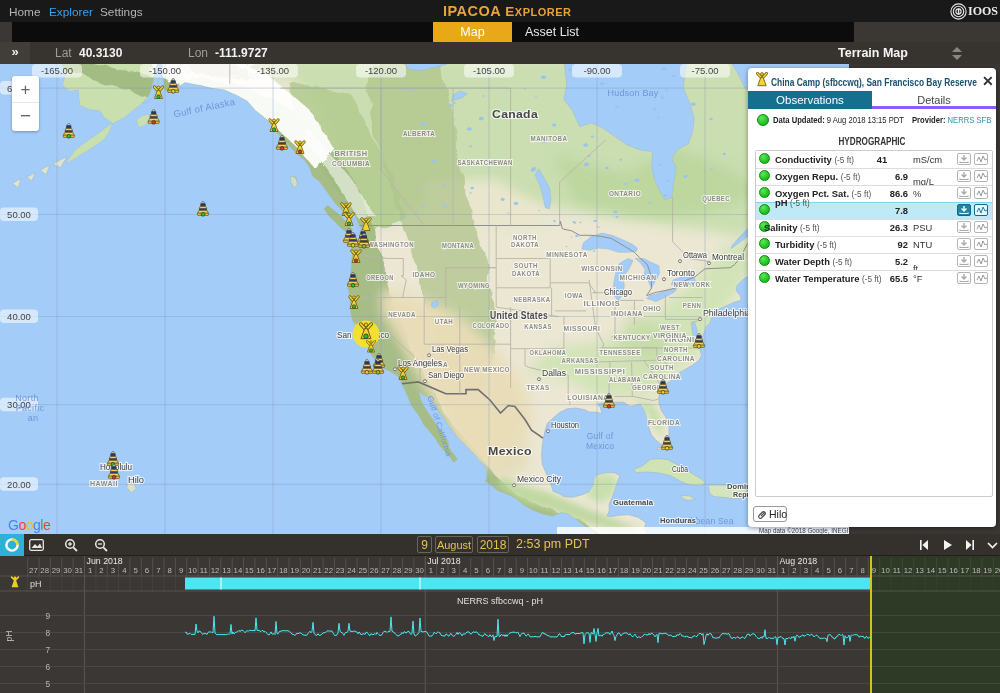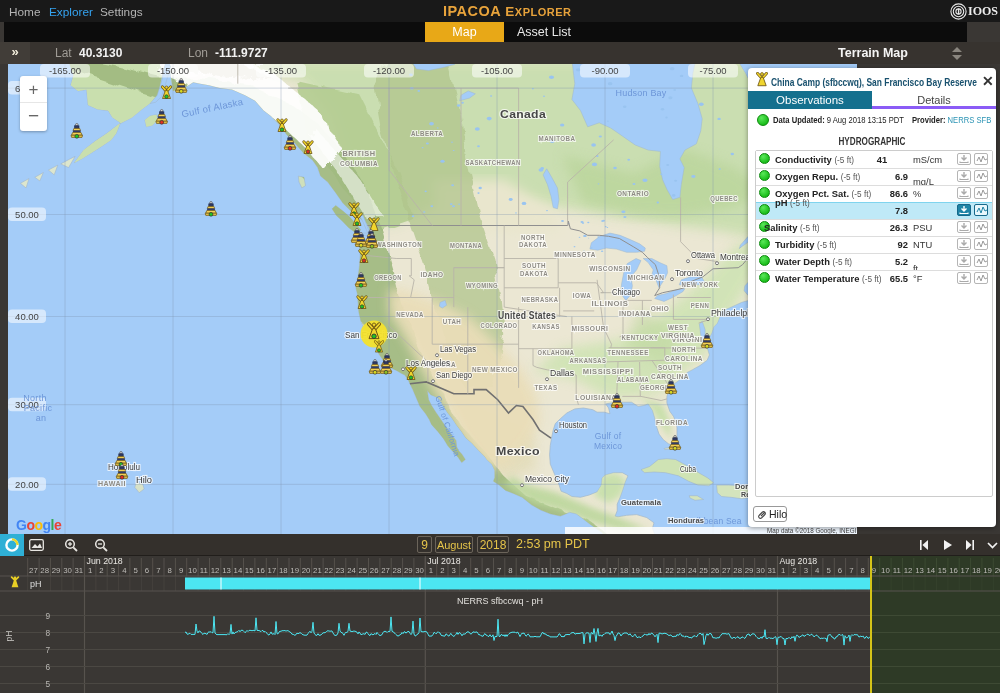--- a/index.html
+++ b/index.html
@@ -13,39 +13,39 @@
  <span class="abs" style="left:443px;top:3px;font-size:14.5px;font-weight:bold;color:#e8a33b;letter-spacing:0.5px">IPACOA <span style="font-weight:600;font-size:13.5px">E<span style="font-size:11px">XPLORER</span></span></span>
  <svg class="abs" style="left:950px;top:3px" width="17" height="17" viewBox="0 0 17 17">
    <circle cx="8.5" cy="8.5" r="7.6" fill="none" stroke="#e8e8e8" stroke-width="1.1"></circle>
    <circle cx="8.5" cy="8.5" r="5.2" fill="none" stroke="#e8e8e8" stroke-width="1.1"></circle>
    <circle cx="8.5" cy="8.5" r="2.6" fill="none" stroke="#e8e8e8" stroke-width="1.1"></circle>
    <rect x="7.9" y="5.5" width="1.4" height="6" fill="#e8e8e8"></rect>
  </svg>
  <span class="abs" style="left:968px;top:4px;font-size:12px;font-weight:bold;color:#ececec;font-family:'Liberation Serif',serif">IOOS</span>
 </div>
 
-<div class="abs" style="left:4px;top:22px;width:963px;height:20px;background:#0c0c0c">
+<div class="abs" style="left:12px;top:22px;width:842px;height:20px;background:#0c0c0c">
  <div class="abs" style="left:421px;top:0;width:79px;height:20px;background:#e8a817;color:#fff;font-size:12.5px;text-align:center;line-height:20px">Map</div>
  <div class="abs" style="left:500px;top:0;width:80px;height:20px;color:#e8e8e8;font-size:12.5px;text-align:center;line-height:20px">Asset List</div>
 </div>
 
 <div class="abs" style="left:0;top:42px;width:1000px;height:22px;background:#37332f">
  <div class="abs" style="left:0;top:0;width:30px;height:22px;background:#413d38;color:#f3eedd;font-size:13px;text-align:center;line-height:20px;font-weight:bold">»</div>
  <span class="abs" style="left:55px;top:4px;font-size:12px;color:#a09c96">Lat</span>
  <span class="abs" style="left:79px;top:4px;font-size:12px;color:#f2f2f2;font-weight:bold">40.3130</span>
  <span class="abs" style="left:188px;top:4px;font-size:12px;color:#a09c96">Lon</span>
  <span class="abs" style="left:215px;top:4px;font-size:12px;color:#f2f2f2;font-weight:bold">-111.9727</span>
  <span class="abs" style="left:838px;top:4px;font-size:12.5px;color:#f5f5f5;font-weight:bold">Terrain Map</span>
  <svg class="abs" style="left:950px;top:5px" width="14" height="13" viewBox="0 0 14 13">
       <path d="M7,0 L12,5 L2,5 Z" fill="#8a867f"></path>
       <path d="M7,13 L12,8 L2,8 Z" fill="#8a867f"></path>
     </svg>
 </div>
 
-<div class="abs" style="left:8px;top:64px;width:849px;height:470px;overflow:hidden;background:#a4ccf8">
+<div class="abs" style="left:0;top:64px;width:849px;height:470px;overflow:hidden;background:#a4ccf8">
 <svg width="1000" height="470" viewBox="0 64 1000 470" style="position:absolute;left:0;top:0">
 <defs>
 <filter id="rough" x="-20%" y="-20%" width="140%" height="140%">
 <feTurbulence type="fractalNoise" baseFrequency="0.055" numOctaves="3" seed="4" result="n"></feTurbulence>
 <feDisplacementMap in="SourceGraphic" in2="n" scale="14"></feDisplacementMap>
 </filter>
 <filter id="speck" x="-10%" y="-10%" width="120%" height="120%">
 <feTurbulence type="fractalNoise" baseFrequency="0.18" numOctaves="3" seed="8" result="n"></feTurbulence>
 <feDisplacementMap in="SourceGraphic" in2="n" scale="10"></feDisplacementMap>
 <feGaussianBlur stdDeviation="0.4"></feGaussianBlur>
@@ -542,21 +542,21 @@
       <circle cx="113" cy="464.3" r="1.9" fill="#21c421" stroke="#333" stroke-width="0.7"></circle>
 <use href="#bell" x="114" y="473"></use>
       <circle cx="114" cy="477.3" r="1.9" fill="#e03020" stroke="#333" stroke-width="0.7"></circle>
 </svg>
 
  <div class="abs" style="left:12px;top:12px;width:27px;height:55px;background:#fff;border-radius:3px;box-shadow:0 1px 3px rgba(0,0,0,0.3)">
   <div style="width:27px;height:27px;text-align:center;line-height:27px;font-size:17px;color:#666;border-bottom:1px solid #e6e6e6">+</div>
   <div style="width:27px;height:27px;text-align:center;line-height:25px;font-size:19px;color:#666">−</div>
  </div>
 
- <div class="abs" style="left:8px;top:453px;font-size:14px;font-weight:bold;letter-spacing:-0.5px">
+ <div class="abs" style="left:8px;top:453px;font-size:14px;font-weight:normal;letter-spacing:-0.5px">
   <span style="color:#4285F4">G</span><span style="color:#EA4335">o</span><span style="color:#FBBC05">o</span><span style="color:#4285F4">g</span><span style="color:#34A853">l</span><span style="color:#EA4335">e</span>
  </div>
 
  <div class="abs" style="left:557px;top:463px;width:443px;height:7px;background:rgba(255,255,255,0.82)">
   <span class="abs" style="left:202px;top:0;font-size:6.3px;color:#444;line-height:7px;white-space:nowrap">Map data ©2018 Google, INEGI</span>
   <span class="abs" style="left:330px;top:0;font-size:6.3px;color:#444;line-height:7px">200 km</span>
   <span class="abs" style="left:355px;top:1px;width:40px;height:4px;border:1px solid #666;border-top:none"></span>
   <span class="abs" style="left:408px;top:0;font-size:6.3px;color:#444;line-height:7px;white-space:nowrap">Terms of Use</span>
  </div>
 </div>

